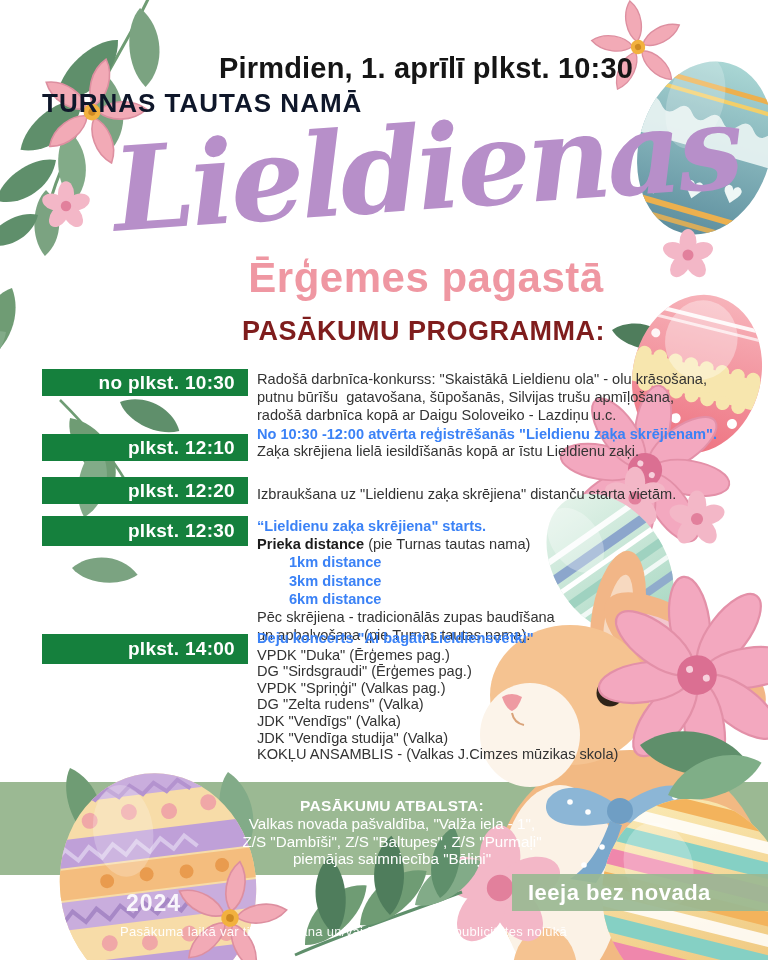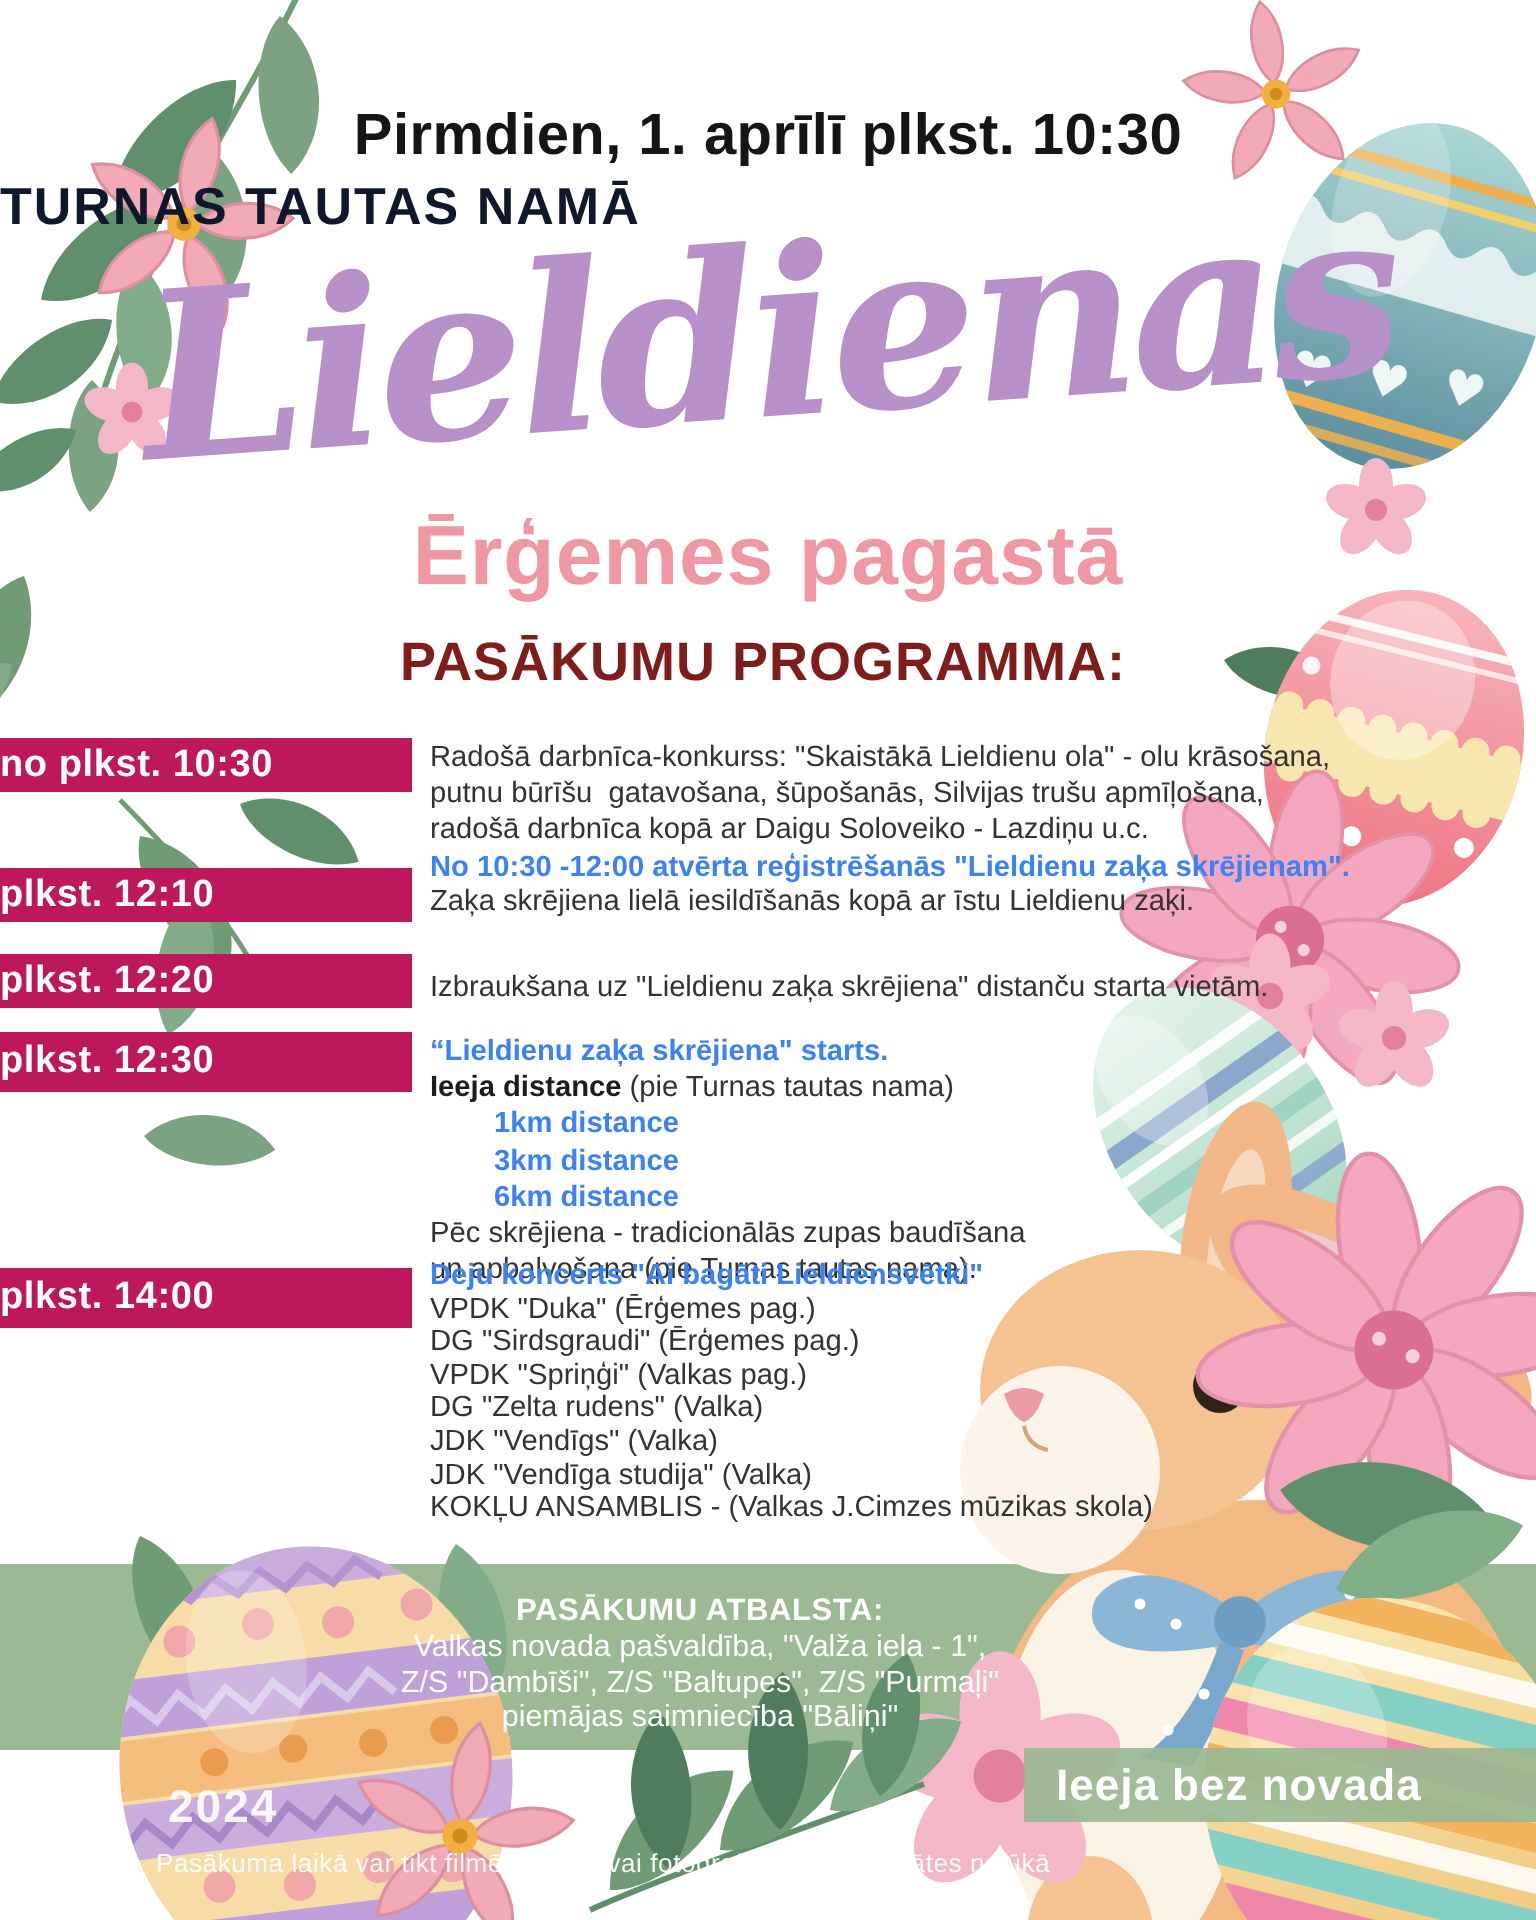--- a/index.html
+++ b/index.html
@@ -1,41 +1,41 @@
 <!DOCTYPE html>
 <html><head>
 <meta charset="utf-8">
 <style>
   html,body{margin:0;padding:0;background:#fff;}
   .poster{position:relative;width:768px;height:960px;overflow:hidden;background:#ffffff;
           font-family:"Liberation Sans",sans-serif;}
   
   .band{position:absolute;left:0;top:782px;width:768px;height:93px;background:#9bb993;z-index:0;}
   .decor{position:absolute;left:0;top:0;width:768px;height:960px;z-index:1;pointer-events:none;}
-  .content{position:absolute;inset:0;z-index:2;}
+  .content{position:absolute;inset:0;z-index:2;margin-left:42px;}
   .admission-box{position:absolute;left:512px;top:874px;width:256px;height:37px;
           background:rgba(154,185,146,0.92);z-index:3;color:#fff;font-weight:bold;
           font-size:22px;line-height:37px;padding-left:16px;box-sizing:border-box;letter-spacing:.5px;}
   
   .hdr1{position:absolute;top:52px;left:0;width:768px;text-align:center;font-size:29px;
         font-weight:bold;color:#151515;letter-spacing:.2px;}
   .hdr2{position:absolute;top:88px;left:0;width:768px;text-align:left;font-size:26px;
         font-weight:bold;color:#0f172a;letter-spacing:1px;}
   .script-title{position:absolute;top:96px;left:0;width:768px;text-align:center;
         font-family:"DejaVu Serif",serif;font-style:italic;font-weight:bold;font-size:116px;
         color:#b78fc9;transform:rotate(-4deg);letter-spacing:-4px;line-height:1.25;}
   .subtitle{position:absolute;top:254px;left:0;width:768px;text-align:center;font-size:42px;
         font-weight:bold;color:#ef97a2;letter-spacing:.5px;}
   .prog-heading{position:absolute;top:316px;left:200px;font-size:27px;font-weight:800;
         color:#7f1d1d;letter-spacing:.5px;}
   
   .sched-row{position:absolute;left:0;width:680px;}
   .row1{top:369px}.row2{top:434px}.row3{top:477px}.row4{top:516px}.row5{top:634px}
-  .time-bar{position:absolute;left:0;top:0;width:206px;height:27px;background:#be185d;color:#fff;
-        font-weight:bold;font-size:19px;line-height:27px;text-align:left;padding-right:13px;
+  .time-bar{position:absolute;left:0;top:0;width:206px;height:27px;background:#15803d;color:#fff;
+        font-weight:bold;font-size:19px;line-height:27px;text-align:right;padding-right:13px;
         box-sizing:border-box;letter-spacing:.3px;}
   .row4 .time-bar,.row5 .time-bar{height:30px;line-height:30px;}
   .desc{position:absolute;left:215px;top:0;width:435px;font-size:14.6px;line-height:18.2px;color:#333;}
   .row1 .desc{top:1px}.row2 .desc{top:8px}.row3 .desc{top:8px}.row4 .desc{top:1px}
   .row5 .desc{top:-4px;line-height:16.6px;}
   .desc .line{white-space:pre;}
   .desc .b{font-weight:bold;color:#3b82f6;}
   .desc .ind{padding-left:32px;}
   .desc b{color:#1c1c1c;}
   
@@ -336,21 +336,21 @@
         <div class="sched-row row3">
           <div class="time-bar">plkst. 12:20</div>
           <div class="desc">
             <div class="line">Izbraukšana uz "Lieldienu zaķa skrējiena" distanču starta vietām.</div>
           </div>
         </div>
         <div class="sched-row row4">
           <div class="time-bar">plkst. 12:30</div>
           <div class="desc">
             <div class="line b">“Lieldienu zaķa skrējiena" starts.</div>
-            <div class="line"><b>Ieeja distance</b> (pie Turnas tautas nama)</div>
+            <div class="line"><b>Prieka distance</b> (pie Turnas tautas nama)</div>
             <div class="line b ind">1km distance</div>
             <div class="line b ind">3km distance</div>
             <div class="line b ind">6km distance</div>
             <div class="line">Pēc skrējiena - tradicionālās zupas baudīšana</div>
             <div class="line">un apbalvošana (pie Turnas tautas nama).</div>
           </div>
         </div>
         <div class="sched-row row5">
           <div class="time-bar">plkst. 14:00</div>
           <div class="desc">

